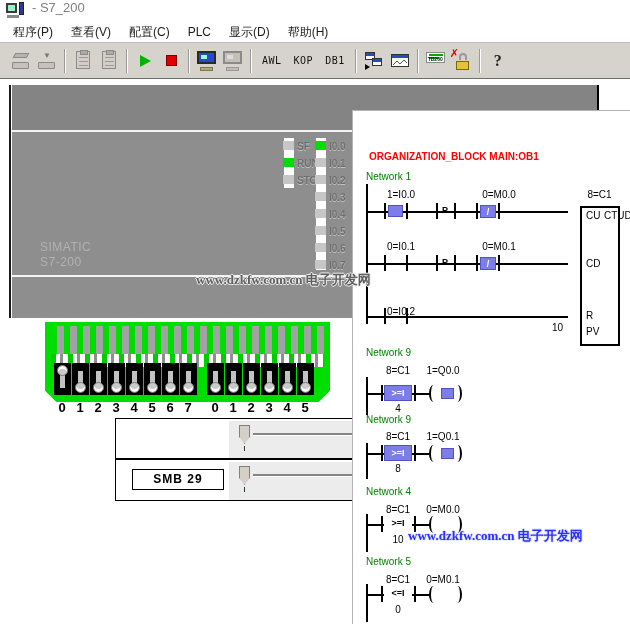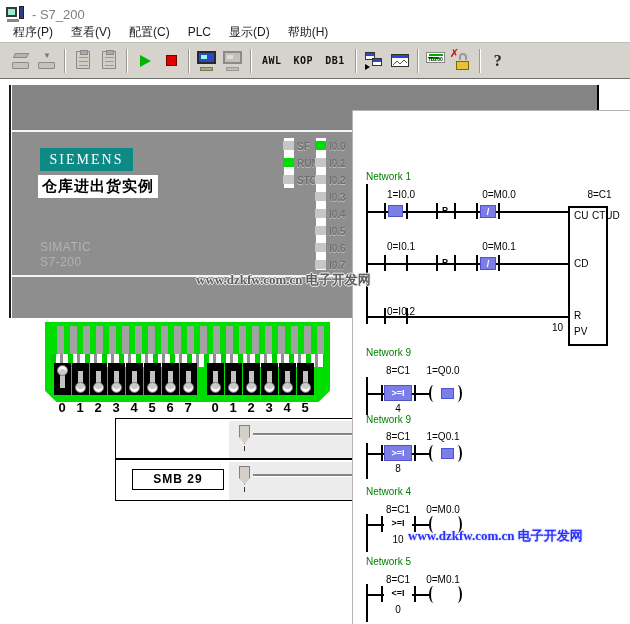--- a/index.html
+++ b/index.html
@@ -1,21 +1,21 @@
 <!DOCTYPE html>
 <html><head>
 <meta charset="utf-8">
 <style>
   *{box-sizing:border-box;margin:0;padding:0}
   html,body{background:#fff}
   #app{position:relative;width:630px;height:624px;overflow:hidden;background:#fff;
        font-family:"Liberation Sans","DejaVu Sans",sans-serif;color:#000}
 
   
-  .titlebar{position:absolute;left:0;top:0;width:630px;height:22px;background:#fff;display:flex;align-items:flex-end}
+  .titlebar{position:absolute;left:0;top:0;width:630px;height:22px;background:#fff;display:flex;align-items:flex-start}
   .app-ico{position:relative;width:18px;height:16px;margin:2px 6px 0 6px}
   .app-ico .scr{position:absolute;left:0;top:1px;width:11px;height:10px;border:2px solid #3a3a3a;background:#9ec}
   .app-ico .twr{position:absolute;right:0;top:0;width:5px;height:13px;background:#2e3a8c;border:1px solid #222}
   .app-ico .base{position:absolute;left:1px;bottom:0;width:12px;height:3px;background:#888}
   .title-txt{font-size:13px;color:#7f7f7f;margin-left:2px}
   .menubar{position:absolute;left:0;top:22px;width:630px;height:21px;display:flex;align-items:center;
            padding-left:4px;border-bottom:1px solid #bdbdbd;background:#fff}
   .menu-item{font-size:12px;color:#1c1c1c;padding:2px 9px;white-space:nowrap;cursor:default}
   .toolbar{position:absolute;left:0;top:43px;width:630px;height:36px;background:#d6d3cc;
            border-bottom:1px solid #6e6e6e;display:flex;align-items:center;padding-left:8px}
@@ -28,21 +28,21 @@
   .clip:before{content:"";position:absolute;left:3px;top:-2px;width:6px;height:3px;background:#aaa;border:1px solid #8a8a8a}
   .clip .ln{position:absolute;left:2px;width:9px;height:1px;background:#9a9a9a}
   .run-tri{width:0;height:0;border-left:11px solid #00b400;border-top:6px solid transparent;border-bottom:6px solid transparent}
   .stop-sq{width:11px;height:11px;background:#e00000;border:1px solid #7a0000}
   .mon{position:absolute;left:3px;top:3px;width:19px;height:13px;border:2px solid #2a2a2a;background:#2a48cc}
   .mon.gray{border-color:#8a8a8a;background:#c4c0b8}
   .mon .px{position:absolute;left:2px;top:2px;width:6px;height:4px;background:#9fd}
   .mon.gray .px{background:#ddd}
   .mon-base{position:absolute;left:6px;bottom:3px;width:13px;height:4px;background:#b8a860;border:1px solid #776}
   .mon-base.gray{background:#c0bcb4;border-color:#999}
-  .txtbtn{font-family:"DejaVu Sans Mono",monospace;font-size:10px;font-weight:bold;color:#111;padding:0 6px;letter-spacing:.5px}
+  .txtbtn{font-family:"DejaVu Sans Mono",monospace;font-size:10px;font-weight:normal;color:#111;padding:0 6px;letter-spacing:.5px}
   .winico{position:absolute;width:10px;height:8px;border:1px solid #333;background:#fff}
   .winico .tb{position:absolute;left:0;top:0;right:0;height:3px;background:#2a48cc}
   .td2{position:absolute;left:3px;top:4px;width:19px;height:11px;background:#fff;border:1px solid #888}
   .td2 .g{position:absolute;left:2px;height:2px;background:#00a800}
   .td2 .t{position:absolute;left:1px;bottom:0;font-size:5px;font-weight:bold;line-height:5px;color:#111;letter-spacing:0}
   .lock-body{position:absolute;left:7px;bottom:4px;width:13px;height:9px;background:#e6c23a;border:1px solid #806800}
   .lock-arc{position:absolute;left:10px;top:5px;width:8px;height:7px;border:2px solid #9a9a9a;border-bottom:none;border-radius:5px 5px 0 0}
   .lock-x{position:absolute;left:1px;top:0;font-size:11px;font-weight:bold;color:#d00000;line-height:11px}
   .help-q{font-family:"Liberation Serif",serif;font-size:16px;font-weight:bold;color:#222}
 
@@ -231,22 +231,20 @@
         <span class="help-q">?</span>
       </div>
   </div>
 
   <div class="blackline" style="left:9px;top:85px;width:2px;height:233px"></div>
 
   <div class="panel">
     <div class="band"></div>
     <div class="wline" style="top:45px"></div>
     <div class="wline" style="top:190px"></div>
-    <div class="brand">SIEMENS</div>
-    <div class="caption">仓库进出货实例</div>
     <div class="simatic">
       <div>SIMATIC</div>
       <div>S7-200</div>
     </div>
     <div class="ledstrip" style="left:272px;top:53px;width:10px;height:50px"></div>
     <div class="ledstrip" style="left:304px;top:53px;width:10px;height:132px"></div>
   </div>
 
   <div class="led" style="left:283px;top:141px"></div>
   <span class="led-lbl" style="left:297px;top:141px">SF</span>
@@ -369,20 +367,21 @@
       <div class="sltrack"></div>
       <div class="slhandle"></div>
       <div class="sltick"></div>
     </div>
   </div>
 
   <div class="corner-box"></div>
 
   <div class="ladwin">
 
+    <div class="hdr-red" style="left:16px;top:40px">ORGANIZATION_BLOCK MAIN:OB1</div>
 
     <div class="net-title" style="left:13px;top:60px">Network 1</div>
     <div class="vl" style="left:13px;top:73px;height:140px"></div>
 
     <div class="lad-lbl" style="left:18px;top:78px;width:60px">1=I0.0</div>
     <div class="lad-lbl" style="left:112px;top:78px;width:68px">0=M0.0</div>
     <div class="lad-lbl" style="left:215px;top:78px;width:63px">8=C1</div>
     <div class="hl" style="left:13px;top:100px;width:202px"></div>
     <div class="cbar" style="left:31px;top:92px"></div>
     <div class="flow-sq on" style="left:35px;top:94px"></div>
@@ -406,21 +405,21 @@
     <div class="cbar" style="left:123px;top:144px"></div>
     <div class="nc-sq on" style="left:127px;top:146px">/</div>
     <div class="cbar" style="left:145px;top:144px"></div>
 
     <div class="lad-lbl" style="left:18px;top:195px;width:60px">0=I0.2</div>
     <div class="hl" style="left:13px;top:205px;width:202px"></div>
     <div class="cbar" style="left:31px;top:197px"></div>
 
     <div class="cbar" style="left:53px;top:197px"></div>
 
-    <div class="ctud" style="left:215px;top:95px;width:40px;height:140px">
+    <div class="ctud" style="left:227px;top:95px;width:40px;height:140px">
       <span style="left:4px;top:2px">CU</span>
       <span style="left:22px;top:2px">CTUD</span>
       <span style="left:4px;top:50px">CD</span>
       <span style="left:4px;top:102px">R</span>
       <span style="left:4px;top:118px">PV</span>
     </div>
     <div class="lad-lbl" style="left:184px;top:211px;width:26px;text-align:right">10</div>
 
     <div class="net-title" style="left:13px;top:236px">Network 9</div>
     <div class="vl" style="left:13px;top:266px;height:38px"></div>

